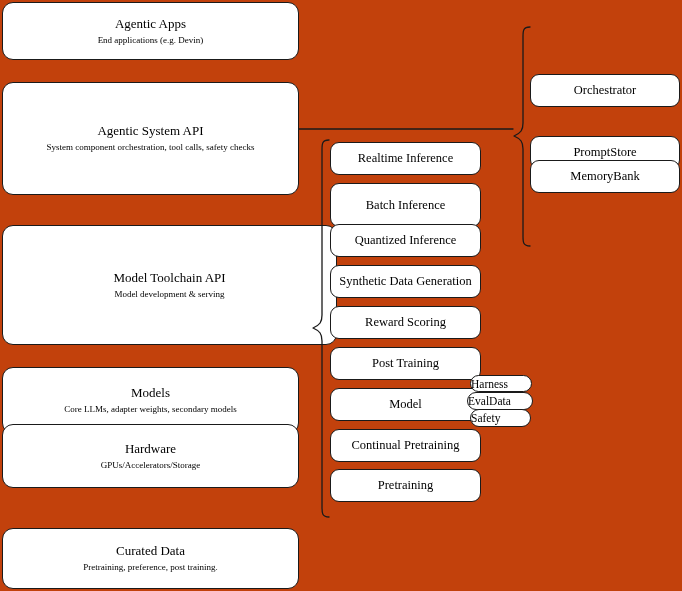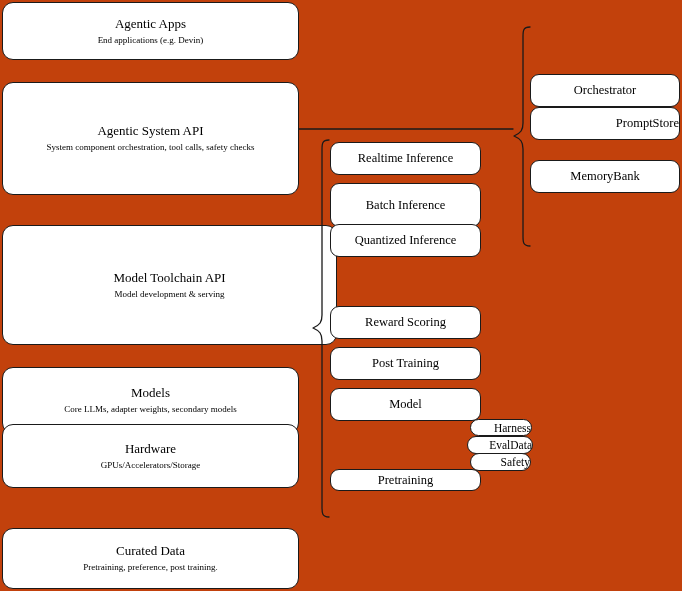--- a/index.html
+++ b/index.html
@@ -59,23 +59,22 @@
   }
   
   .tag {
     position: absolute;
     box-sizing: border-box;
     border: 1.3px solid #1a1a1a;
     border-radius: 10px;
     background: #ffffff;
     display: flex;
     align-items: center;
-    justify-content: flex-end;
+    justify-content: flex-start;
     z-index: 5;
-    margin-top: 44px;
   }
   .tag span {
     font-size: 11.5px;
     color: #000000;
     white-space: nowrap;
   }
   .brace, .connector {
     position: absolute;
     overflow: visible;
   }
@@ -148,46 +147,52 @@
 
   <div class="pill" style="left:330px; top:142px; width:151px; height:33px;">
     <span>Realtime Inference</span>
   </div>
   <div class="pill" style="left:330px; top:183px; width:151px; height:44px;">
     <span>Batch Inference</span>
   </div>
   <div class="pill" style="left:330px; top:224px; width:151px; height:33px;">
     <span>Quantized Inference</span>
   </div>
+  <div class="pill" style="left:330px; top:265px; width:151px; height:33px;">
+    <span>Synthetic Data Generation</span>
+  </div>
   <div class="pill" style="left:330px; top:306px; width:151px; height:33px;">
     <span>Reward Scoring</span>
   </div>
   <div class="pill" style="left:330px; top:347px; width:151px; height:33px;">
     <span>Post Training</span>
   </div>
   <div class="pill" style="left:330px; top:388px; width:151px; height:33px;">
     <span>Model</span>
   </div>
-  <div class="pill" style="left:330px; top:469px; width:151px; height:22px;">
+  <div class="pill" style="left:330px; top:429px; width:151px; height:33px;">
+    <span>Continual Pretraining</span>
+  </div>
+  <div class="pill" style="left:330px; top:469px; width:151px; height:33px;">
     <span>Pretraining</span>
   </div>
 
   <div class="tag" style="left:470px; top:375px; width:62px; height:17px;">
     <span>Harness</span>
   </div>
   <div class="tag" style="left:467px; top:392px; width:66px; height:18px;">
     <span>EvalData</span>
   </div>
   <div class="tag" style="left:470px; top:409px; width:61px; height:18px;">
     <span>Safety</span>
   </div>
 
   <div class="pill" style="left:530px; top:74px; width:150px; height:33px;">
     <span>Orchestrator</span>
   </div>
-  <div class="pill" style="left:530px; top:107px; width:150px; height:33px;justify-content:flex-end;">
+  <div class="pill" style="left:530px; top:136px; width:150px; height:33px;">
     <span>PromptStore</span>
   </div>
   <div class="pill" style="left:530px; top:160px; width:150px; height:33px;">
     <span>MemoryBank</span>
   </div>
 
 </div>
 
 </body></html>

